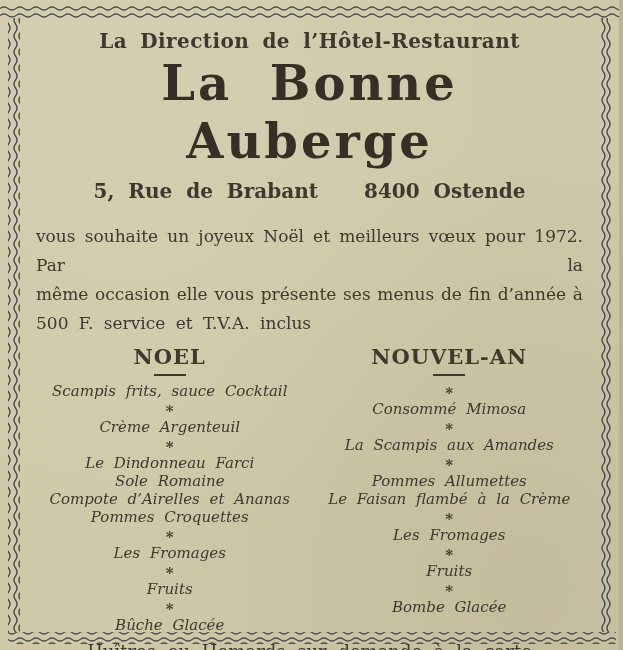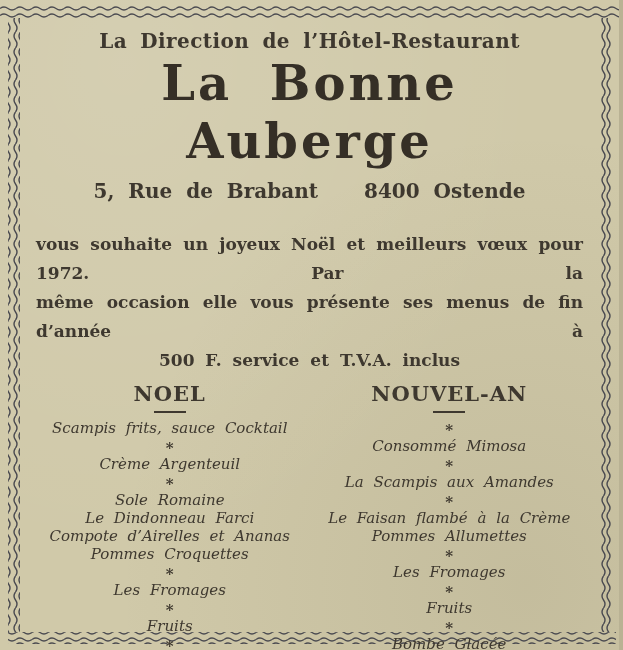--- a/index.html
+++ b/index.html
@@ -33,23 +33,23 @@
     line-height: 58px;
     color: #352f26;
   }
   .address {
     margin-top: 8px;
     display: flex; justify-content: center; gap: 46px;
     font-size: 20px; font-weight: bold;
     word-spacing: 7px;
     line-height: 26px;
   }
-  .intro { margin-top: 26px; padding: 0 6px; font-size: 17px; line-height: 29px; font-weight: bold; }
+  .intro { margin-top: 18px; padding: 0 6px; font-size: 17px; line-height: 29px; }
   .intro .just { text-align: justify; text-align-last: justify; }
-  .intro .ctr  { text-align: center; word-spacing: 5px; }
+  .intro .ctr  { text-align: left; word-spacing: 5px; }
   .menus { display: flex; margin-top: 6px; }
   .menu-col { width: 50%; }
   .menu-title {
     font-size: 21px; font-weight: bold; letter-spacing: 1px;
     line-height: 26px;
   }
   .menu-title-rule {
     width: 32px; height: 2px; background: #3e382f;
     margin: 4px auto 6px auto;
   }
@@ -108,42 +108,42 @@
 
     <div class="menus">
 
       <div class="menu-col">
         <div class="menu-title">NOEL</div>
         <div class="menu-title-rule"></div>
         <div class="menu-line">Scampis frits, sauce Cocktail</div>
         <div class="menu-line star">*</div>
         <div class="menu-line">Crème Argenteuil</div>
         <div class="menu-line star">*</div>
+        <div class="menu-line">Le Dindonneau Farci</div>
         <div class="menu-line">Sole Romaine</div>
-        <div class="menu-line">Le Dindonneau Farci</div>
         <div class="menu-line">Compote d’Airelles et Ananas</div>
         <div class="menu-line">Pommes Croquettes</div>
         <div class="menu-line star">*</div>
         <div class="menu-line">Les Fromages</div>
         <div class="menu-line star">*</div>
         <div class="menu-line">Fruits</div>
         <div class="menu-line star">*</div>
         <div class="menu-line">Bûche Glacée</div>
       </div>
 
       <div class="menu-col">
         <div class="menu-title">NOUVEL-AN</div>
         <div class="menu-title-rule"></div>
         <div class="menu-line star">*</div>
         <div class="menu-line">Consommé Mimosa</div>
         <div class="menu-line star">*</div>
         <div class="menu-line">La Scampis aux Amandes</div>
         <div class="menu-line star">*</div>
+        <div class="menu-line">Pommes Allumettes</div>
         <div class="menu-line">Le Faisan flambé à la Crème</div>
-        <div class="menu-line">Pommes Allumettes</div>
         <div class="menu-line star">*</div>
         <div class="menu-line">Les Fromages</div>
         <div class="menu-line star">*</div>
         <div class="menu-line">Fruits</div>
         <div class="menu-line star">*</div>
         <div class="menu-line">Bombe Glacée</div>
       </div>
 
     </div>
 

